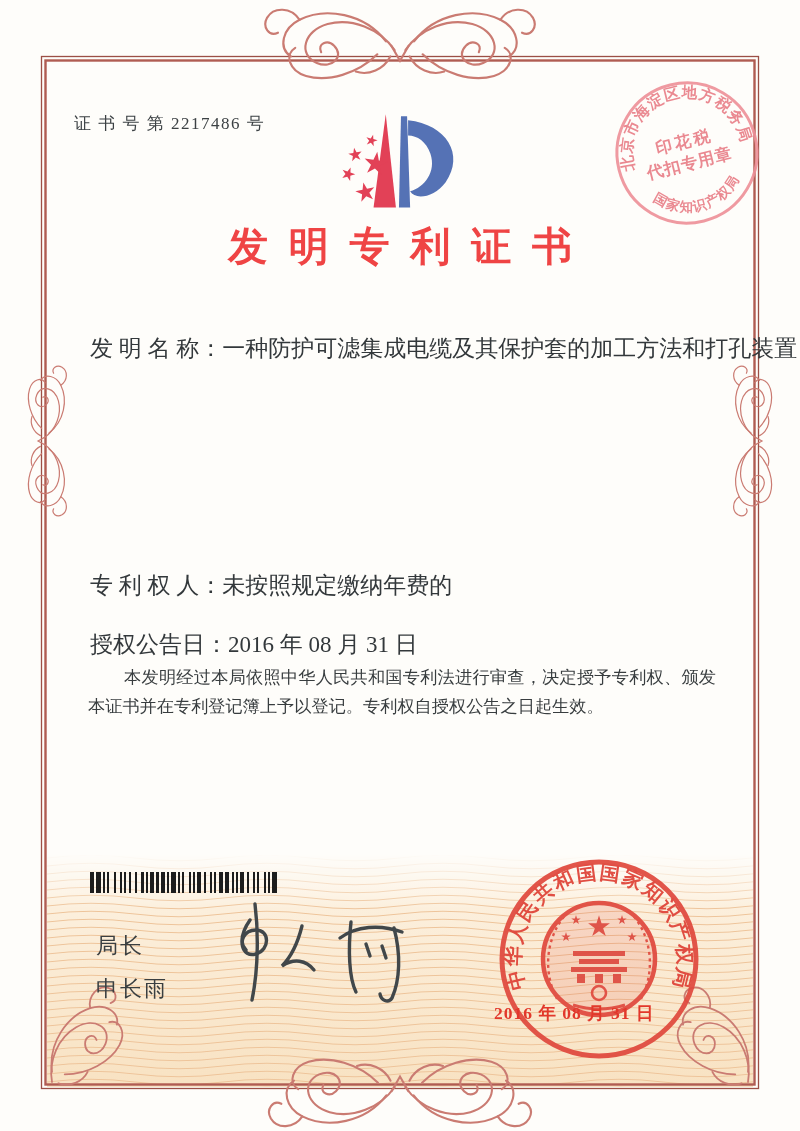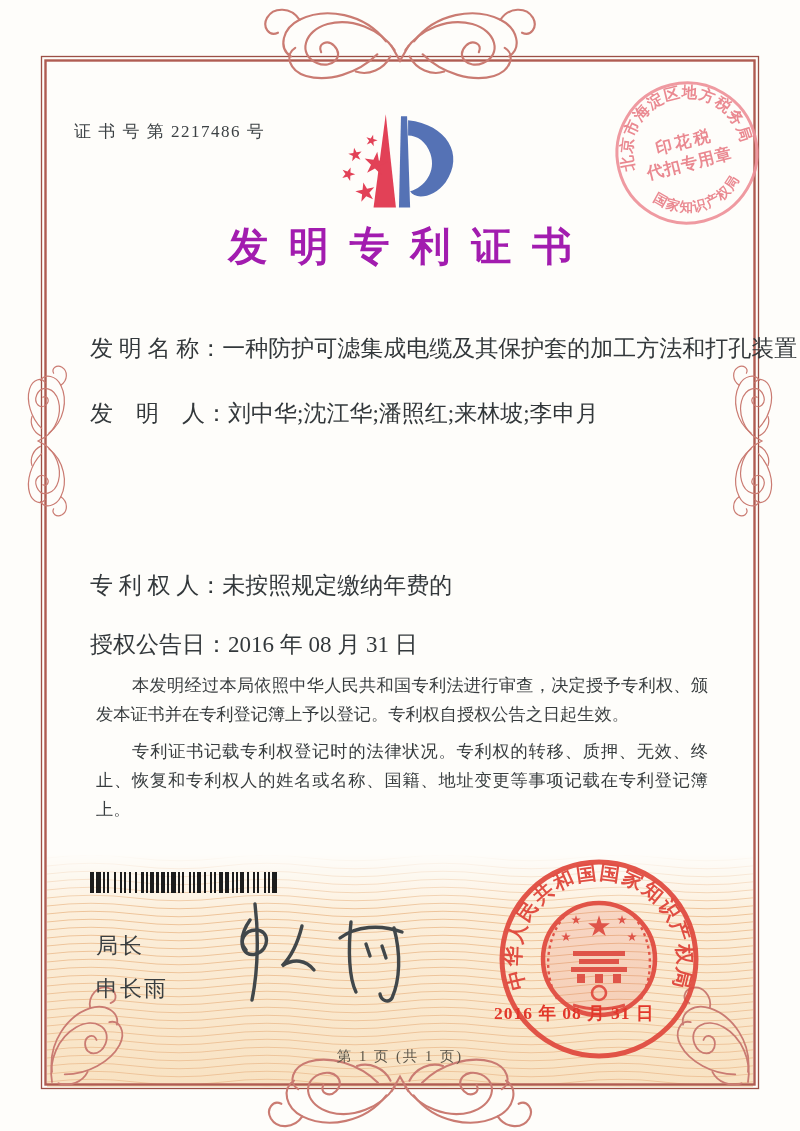--- a/index.html
+++ b/index.html
@@ -8,33 +8,33 @@
     background:#fefdfa;
     font-family:"Liberation Serif","DejaVu Serif",serif;
   }
   svg{display:block}
   .frame-layer{position:absolute;inset:0;z-index:2;pointer-events:none;}
   .waves{
     position:absolute;left:47px;top:854px;width:706px;height:233px;z-index:1;
     -webkit-mask-image:linear-gradient(180deg,rgba(0,0,0,0),#000 55px);
     mask-image:linear-gradient(180deg,rgba(0,0,0,0),#000 55px);
   }
-  .cert-no{position:absolute;left:74px;top:112px;font-size:17px;letter-spacing:1.5px;color:#3c4144;z-index:3;margin-top:8px;}
+  .cert-no{position:absolute;left:74px;top:112px;font-size:17px;letter-spacing:1.5px;color:#3c4144;z-index:3;}
   .logo{position:absolute;left:320px;top:102px;width:164px;height:132px;z-index:1;}
   .stamp{position:absolute;left:608px;top:74px;width:158px;height:158px;z-index:3;opacity:.9;}
   .title{
     position:absolute;left:0;right:0;top:219px;text-align:center;
-    font-size:40px;font-weight:600;color:#a21caf;letter-spacing:.52em;text-indent:.52em;z-index:3;
+    font-size:40px;font-weight:600;color:#ef4444;letter-spacing:.52em;text-indent:.52em;z-index:3;
   }
   .field{position:absolute;left:90px;font-size:23px;color:#33383b;z-index:3;white-space:nowrap;}
   .field .lab{display:inline-block;min-width:96px;}
   .f1{top:333px}.f2{top:398px}.f3{top:453px}.f4{top:511px}.f5{top:570px}.f6{top:629px}
   .paras{position:absolute;left:88px;top:663px;width:628px;font-size:17.2px;line-height:29px;
     color:#383d3f;text-align:justify;z-index:3;}
-  .paras p{margin:8px;text-indent:2.1em;}
+  .paras p{margin:0;text-indent:2.1em;}
   .barcode{position:absolute;left:90px;top:872px;height:21px;display:flex;align-items:stretch;z-index:3;}
   .barcode .b{height:100%;background:#1d1d1d;}
   .barcode .s{height:100%;background:transparent;}
   .director{position:absolute;left:96px;top:931px;z-index:3;color:#3a3f41;font-size:22px;letter-spacing:2px;}
   .director div{margin-bottom:13px;}
   .sig{position:absolute;left:198px;top:896px;z-index:3;}
   .seal{position:absolute;left:492px;top:852px;width:214px;height:214px;z-index:2;opacity:.93;}
   .seal-date{position:absolute;left:494px;top:1001px;z-index:4;color:#e2382b;font-size:17.5px;
     letter-spacing:1px;font-weight:600;white-space:nowrap;}
   .footer{position:absolute;left:0;right:0;top:1047px;text-align:center;font-size:14.5px;
@@ -120,33 +120,29 @@
       <text x="0" y="-6" text-anchor="middle" font-size="16.5" fill="#e87d86" font-weight="600" letter-spacing="3">印花税</text>
       <text x="0" y="16" text-anchor="middle" font-size="16.5" fill="#e87d86" font-weight="600" letter-spacing="1">代扣专用章</text>
     </g>
   </svg>
 
   <div class="title">发明专利证书</div>
 
   <div class="field f1">
     <span class="lab">发 明 名 称：</span><span>一种防护可滤集成电缆及其保护套的加工方法和打孔装置</span>
   </div>
-  <div class="field f2">
-    <span class="lab">发　明　人：</span><span>刘中华;沈江华;潘照红;来林坡;李申月</span>
-  </div>
   <div class="field f5">
     <span class="lab">专 利 权 人：</span><span>未按照规定缴纳年费的</span>
   </div>
   <div class="field f6">
     <span class="lab">授权公告日：</span><span>2016 年 08 月 31 日</span>
   </div>
 
   <div class="paras">
     <p>本发明经过本局依照中华人民共和国专利法进行审查，决定授予专利权、颁发本证书并在专利登记簿上予以登记。专利权自授权公告之日起生效。</p>
-    <p>专利证书记载专利权登记时的法律状况。专利权的转移、质押、无效、终止、恢复和专利权人的姓名或名称、国籍、地址变更等事项记载在专利登记簿上。</p>
   </div>
 
   <div class="barcode" id="barcode">
       <div class="b" style="width:4.3px"></div>
       <div class="s" style="width:2.15px"></div>
       <div class="b" style="width:4.3px"></div>
       <div class="s" style="width:2.15px"></div>
       <div class="b" style="width:2.15px"></div>
       <div class="s" style="width:2.15px"></div>
       <div class="b" style="width:2.15px"></div>
@@ -261,15 +257,14 @@
         <rect x="-4" y="15" width="8" height="9"></rect>
         <rect x="14" y="15" width="8" height="9"></rect>
       </g>
       <circle cx="0" cy="34" r="7" fill="none" stroke="#e0493e" stroke-width="2.6"></circle>
       <path d="M-26,46 Q0,54 26,46" fill="none" stroke="#e0493e" stroke-width="3"></path>
     </g>
   </svg>
 
   <div class="seal-date">2016 年 08 月 31 日</div>
 
-  <div class="footer">第 1 页 (共 1 页)</div>
 
 </div>
 
 </body></html>

